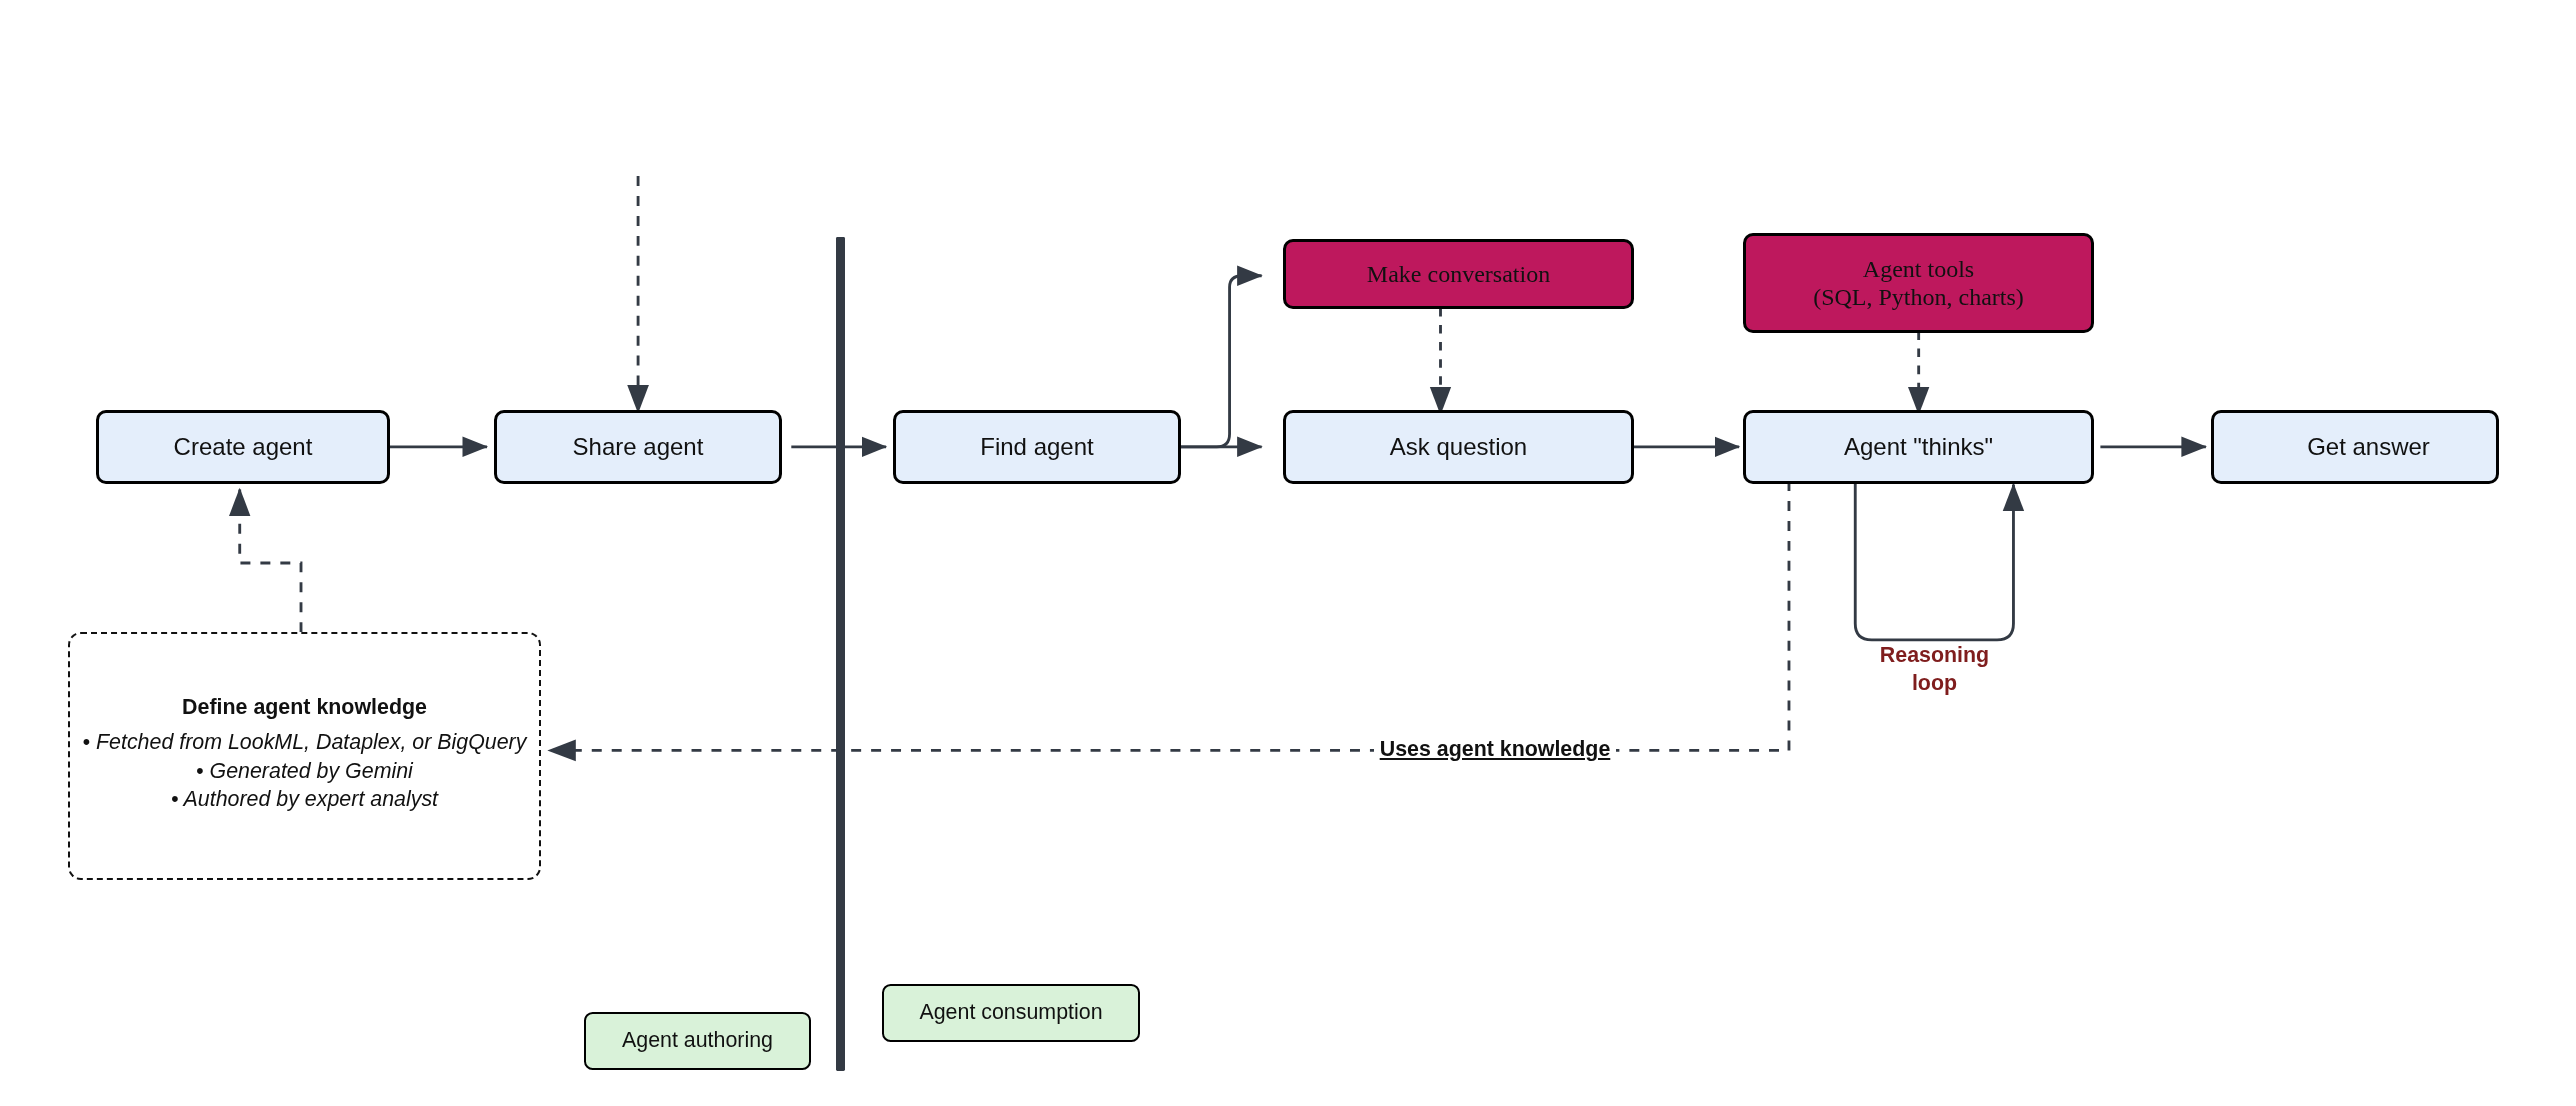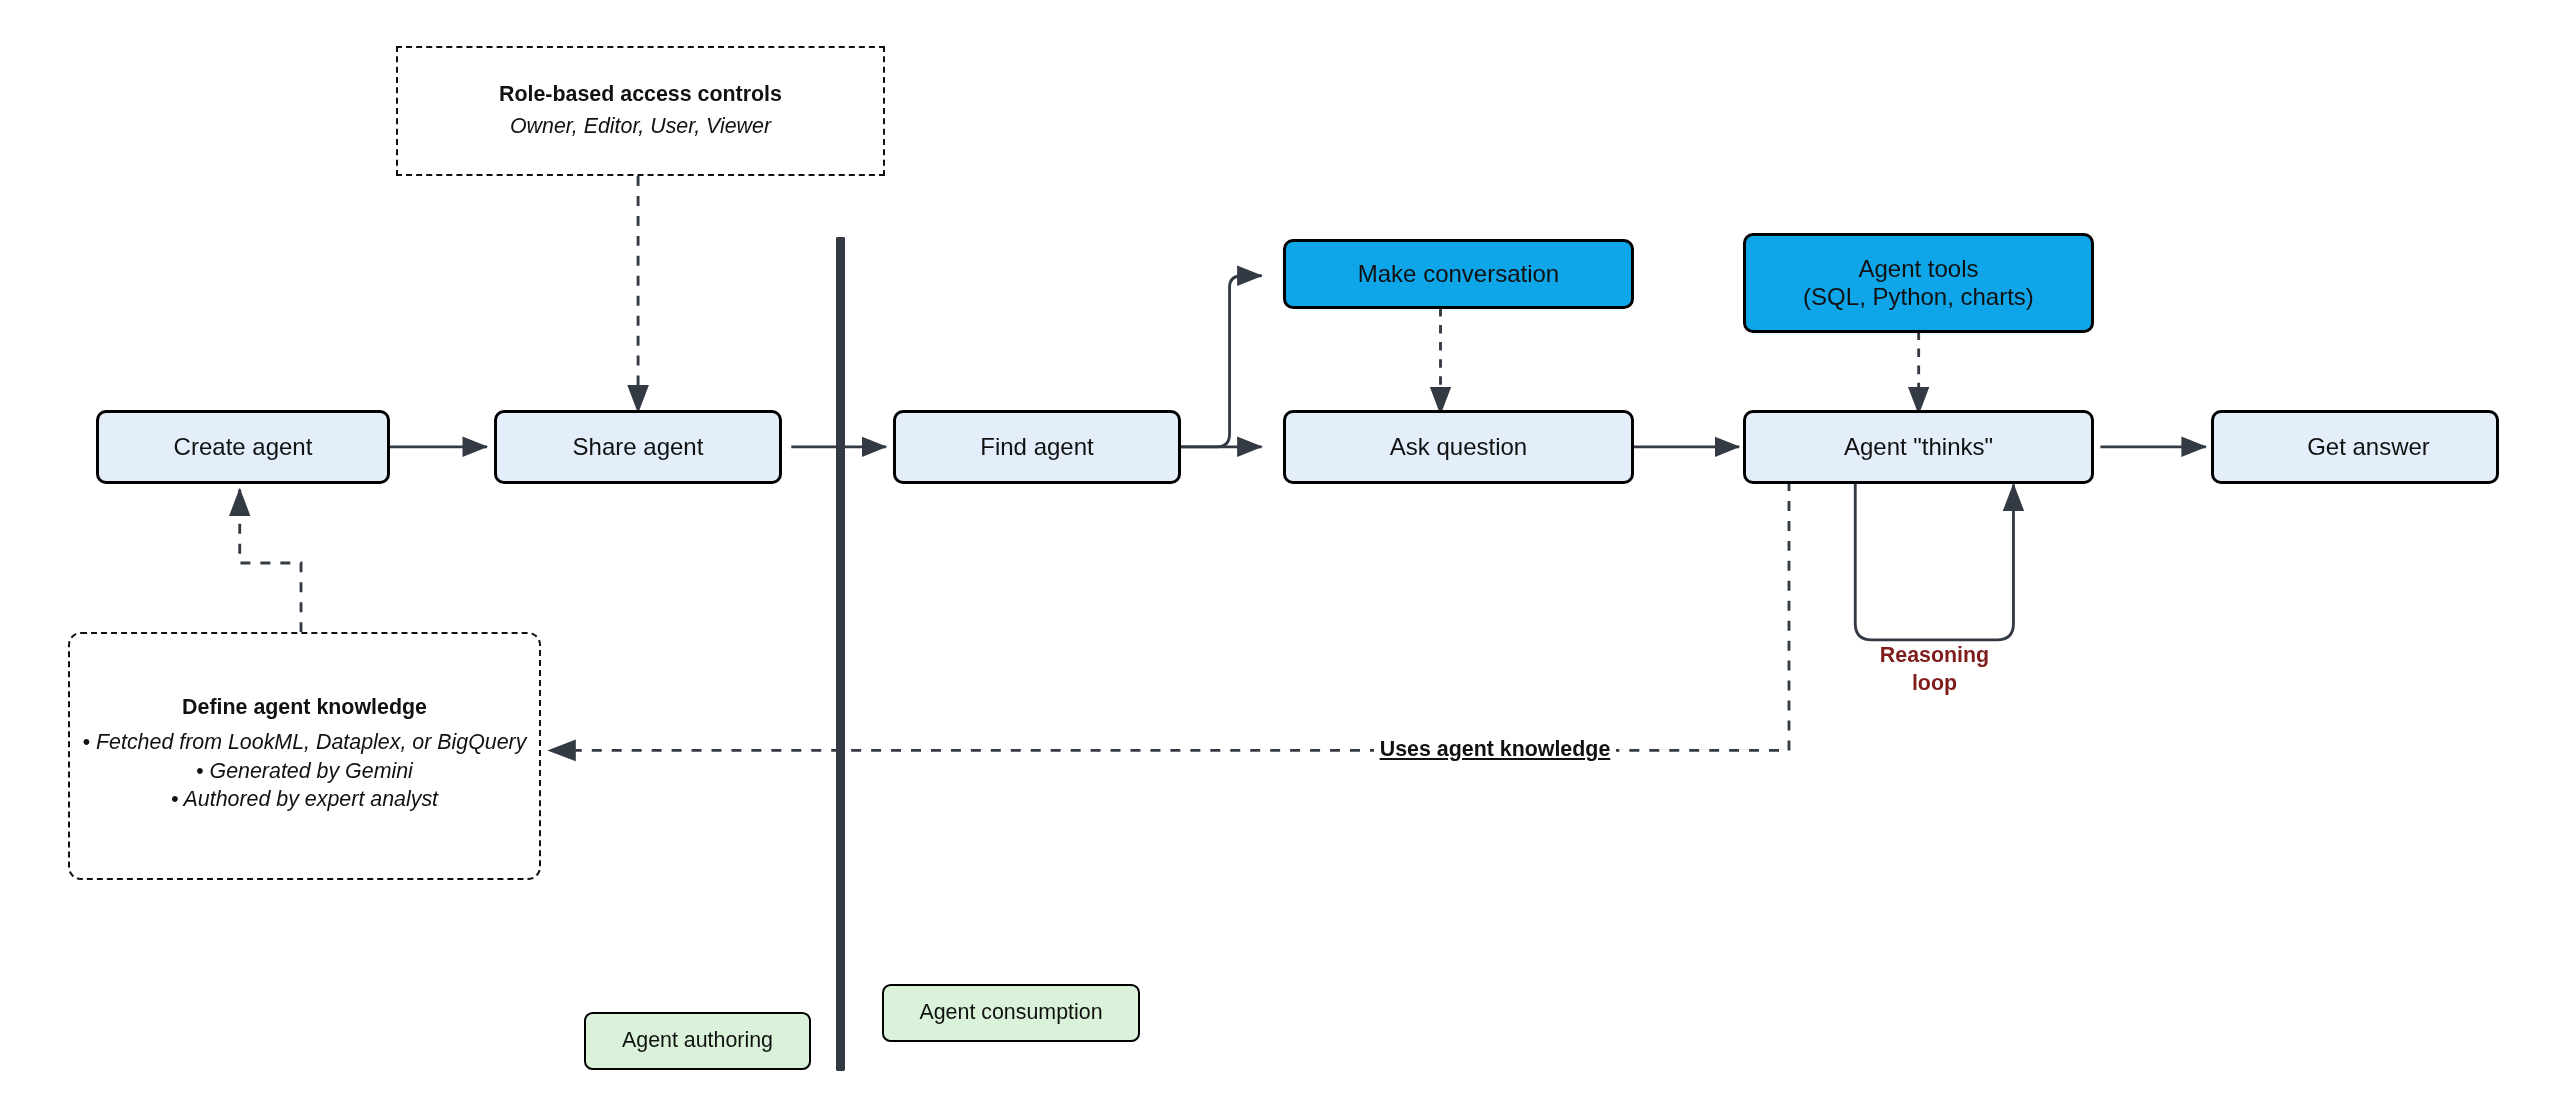--- a/index.html
+++ b/index.html
@@ -32,21 +32,21 @@
     justify-content:center;
     text-align:center;
     border:3.6px solid #000000;
     border-radius:10px;
     color:#111111;
     line-height:1.18;
     background:#ffffff;
   }
   .node.blue{ background:#e4eefb; }
   .node.green{ background:#d9f2d9; }
-  .node.plain{ background:#0ea5e9; }
+  .node.plain{ background:#be185d;font-family:Liberation Serif, serif; }
   .node .label{ display:block; width:100%; padding:0 7.1px; }
 
   
   .dashbox{
     position:absolute;
     box-sizing:border-box;
     background:#ffffff;
     border:2.1px dashed #111111;
     display:flex;
     flex-direction:column;
@@ -171,24 +171,20 @@
   </div>
 
   <div class="node blue fs34" style="left:1743px; top:410px; width:351px; height:74px;">
     <span class="label">Agent "thinks"</span>
   </div>
 
   <div class="node blue fs34" style="left:2211px; top:410px; width:288px; height:74px;padding-left:27px;">
     <span class="label">Get answer</span>
   </div>
 
-  <div class="dashbox" style="left:396px; top:46px; width:489px; height:130px;">
-    <div class="dtitle">Role-based access controls</div>
-    <div class="dsub">Owner, Editor, User, Viewer</div>
-  </div>
 
   <div class="dashbox rounded" style="left:68px; top:632px; width:473px; height:248px;">
     <div class="dtitle">Define agent knowledge</div>
     <ul>
       <li>• Fetched from LookML, Dataplex, or BigQuery</li>
       <li>• Generated by Gemini</li>
       <li>• Authored by expert analyst</li>
     </ul>
   </div>
 

